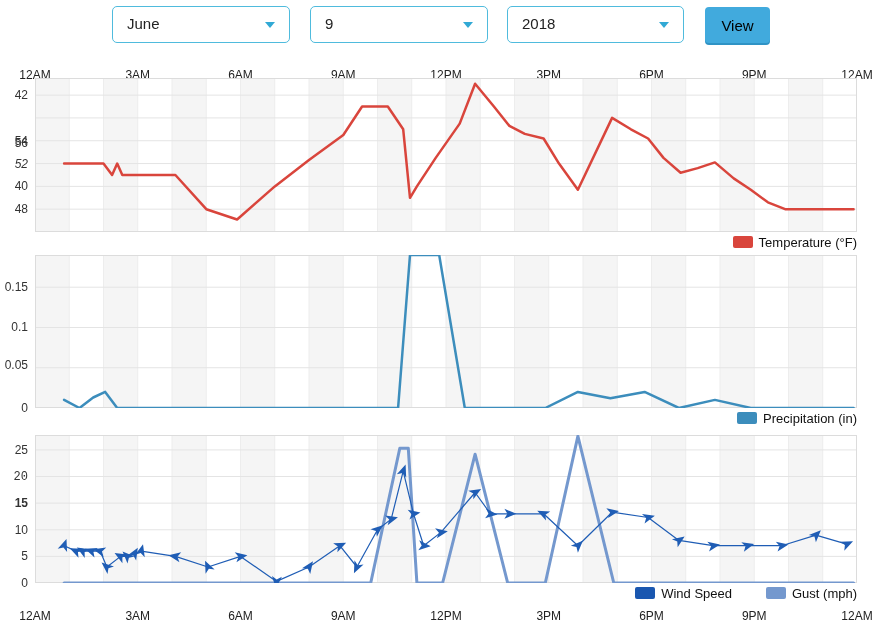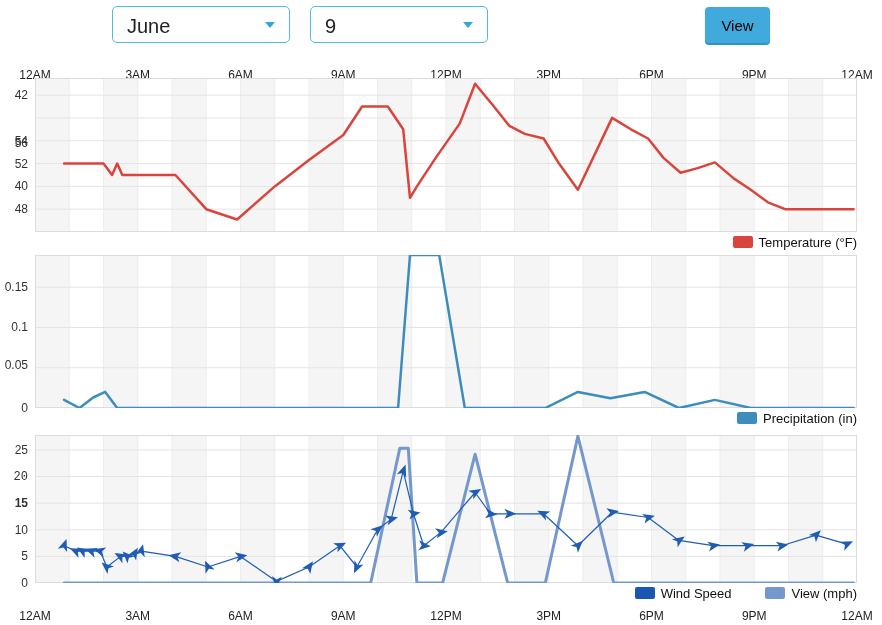--- a/index.html
+++ b/index.html
@@ -1,21 +1,21 @@
 <!DOCTYPE html>
 <html><head>
 <meta charset="utf-8">
 <style>
   html,body{margin:0;padding:0;background:#fff;}
   #app{position:relative;width:882px;height:625px;background:#fff;overflow:hidden;
        font-family:"Liberation Sans","DejaVu Sans",sans-serif;}
   
   .dropdown{position:absolute;top:6px;height:37px;width:178px;box-sizing:border-box;
             border:1.5px solid #4fbbdd;border-radius:5px;background:#fff;cursor:pointer;}
-  .dd-value{position:absolute;left:14px;top:8px;font-size:20px;color:#222;}
+  .dd-value{position:absolute;left:14px;top:8px;font-size:15px;color:#222;}
   .caret{position:absolute;right:14px;top:15px;width:0;height:0;
          border-left:5px solid transparent;border-right:5px solid transparent;
          border-top:6px solid #31a9d5;}
   .view-btn{position:absolute;top:7px;left:705px;width:65px;height:36px;border:none;
             background:#41aadd;box-shadow:0 2px 0 #2f93c5;border-radius:4px;color:#000000;
             font-size:15px;font-family:inherit;cursor:pointer;}
   
   .time-row{position:absolute;left:35px;width:822px;height:16px;}
   .xlab{position:absolute;top:0;transform:translateX(-50%);font-size:12px;color:#222;white-space:nowrap;margin-top:8px;}
   
@@ -32,40 +32,44 @@
 <body>
 
 <div id="app">
 
   <div class="dropdown" style="left:112px">
     <span class="dd-value">June</span>
     <span class="caret"></span>
   </div>
   <div class="dropdown" style="left:310px">
     <span class="dd-value">9</span>
+    <span class="caret"></span>
+  </div>
+  <div class="dropdown" style="left:507px;width:177px">
+    <span class="dd-value">2018</span>
     <span class="caret"></span>
   </div>
   <button class="view-btn">View</button>
 
   <div class="time-row" style="top:60px">
       <span class="xlab" style="left: 0px;">12AM</span>
       <span class="xlab" style="left: 102.75px;">3AM</span>
       <span class="xlab" style="left: 205.5px;">6AM</span>
       <span class="xlab" style="left: 308.25px;">9AM</span>
       <span class="xlab" style="left: 411px;">12PM</span>
       <span class="xlab" style="left: 513.75px;">3PM</span>
       <span class="xlab" style="left: 616.5px;">6PM</span>
       <span class="xlab" style="left: 719.25px;">9PM</span>
       <span class="xlab" style="left: 822px;">12AM</span>
     </div>
 
   <div class="ticks" style="top:78px;height:154px">
       <div class="ytick" style="top: 123.185px;">48</div>
       <div class="ytick" style="top: 100.37px;">40</div>
-      <div class="ytick" style="top: 77.5556px;">52</div>
+      <div class="ytick" style="top: 77.5556px; font-style: italic;">52</div>
       <div class="ytick" style="top: 54.7407px;">54</div>
       <div class="ytick" style="top: 31.9259px; margin-top: 25px;">56</div>
       <div class="ytick" style="top: 9.11111px;">42</div>
     </div>
   <div class="plot" style="top:78px;height:154px"><svg width="822" height="154">
         <rect x="0" y="0" width="34.25" height="154" fill="#f5f5f5"></rect>
         <rect x="68.5" y="0" width="34.25" height="154" fill="#f5f5f5"></rect>
         <rect x="137" y="0" width="34.25" height="154" fill="#f5f5f5"></rect>
         <rect x="205.5" y="0" width="34.25" height="154" fill="#f5f5f5"></rect>
         <rect x="274" y="0" width="34.25" height="154" fill="#f5f5f5"></rect>
@@ -255,21 +259,21 @@
         <path d="M7 0 L-5 5 L-2 0 L-5 -5 Z" fill="#1f5db5" transform="translate(712.4 110.7) rotate(-15)"></path>
         <path d="M7 0 L-5 5 L-2 0 L-5 -5 Z" fill="#1f5db5" transform="translate(746.6 110.7) rotate(-10)"></path>
         <path d="M7 0 L-5 5 L-2 0 L-5 -5 Z" fill="#1f5db5" transform="translate(780.9 100.1) rotate(-45)"></path>
         <path d="M7 0 L-5 5 L-2 0 L-5 -5 Z" fill="#1f5db5" transform="translate(811.7 109.1) rotate(-25)"></path>
       </svg></div>
   <div class="legend" style="top:585px">
     <span class="swatch" style="background: rgb(26, 87, 176);"></span>
     <span class="legend-label">Wind Speed</span>
     <span class="gap"></span>
     <span class="swatch" style="background: rgb(116, 152, 206);"></span>
-    <span class="legend-label">View (mph)</span>
+    <span class="legend-label">Gust (mph)</span>
   </div>
 
   <div class="time-row" style="top:601px">
       <span class="xlab" style="left: 0px;">12AM</span>
       <span class="xlab" style="left: 102.75px;">3AM</span>
       <span class="xlab" style="left: 205.5px;">6AM</span>
       <span class="xlab" style="left: 308.25px;">9AM</span>
       <span class="xlab" style="left: 411px;">12PM</span>
       <span class="xlab" style="left: 513.75px;">3PM</span>
       <span class="xlab" style="left: 616.5px;">6PM</span>

